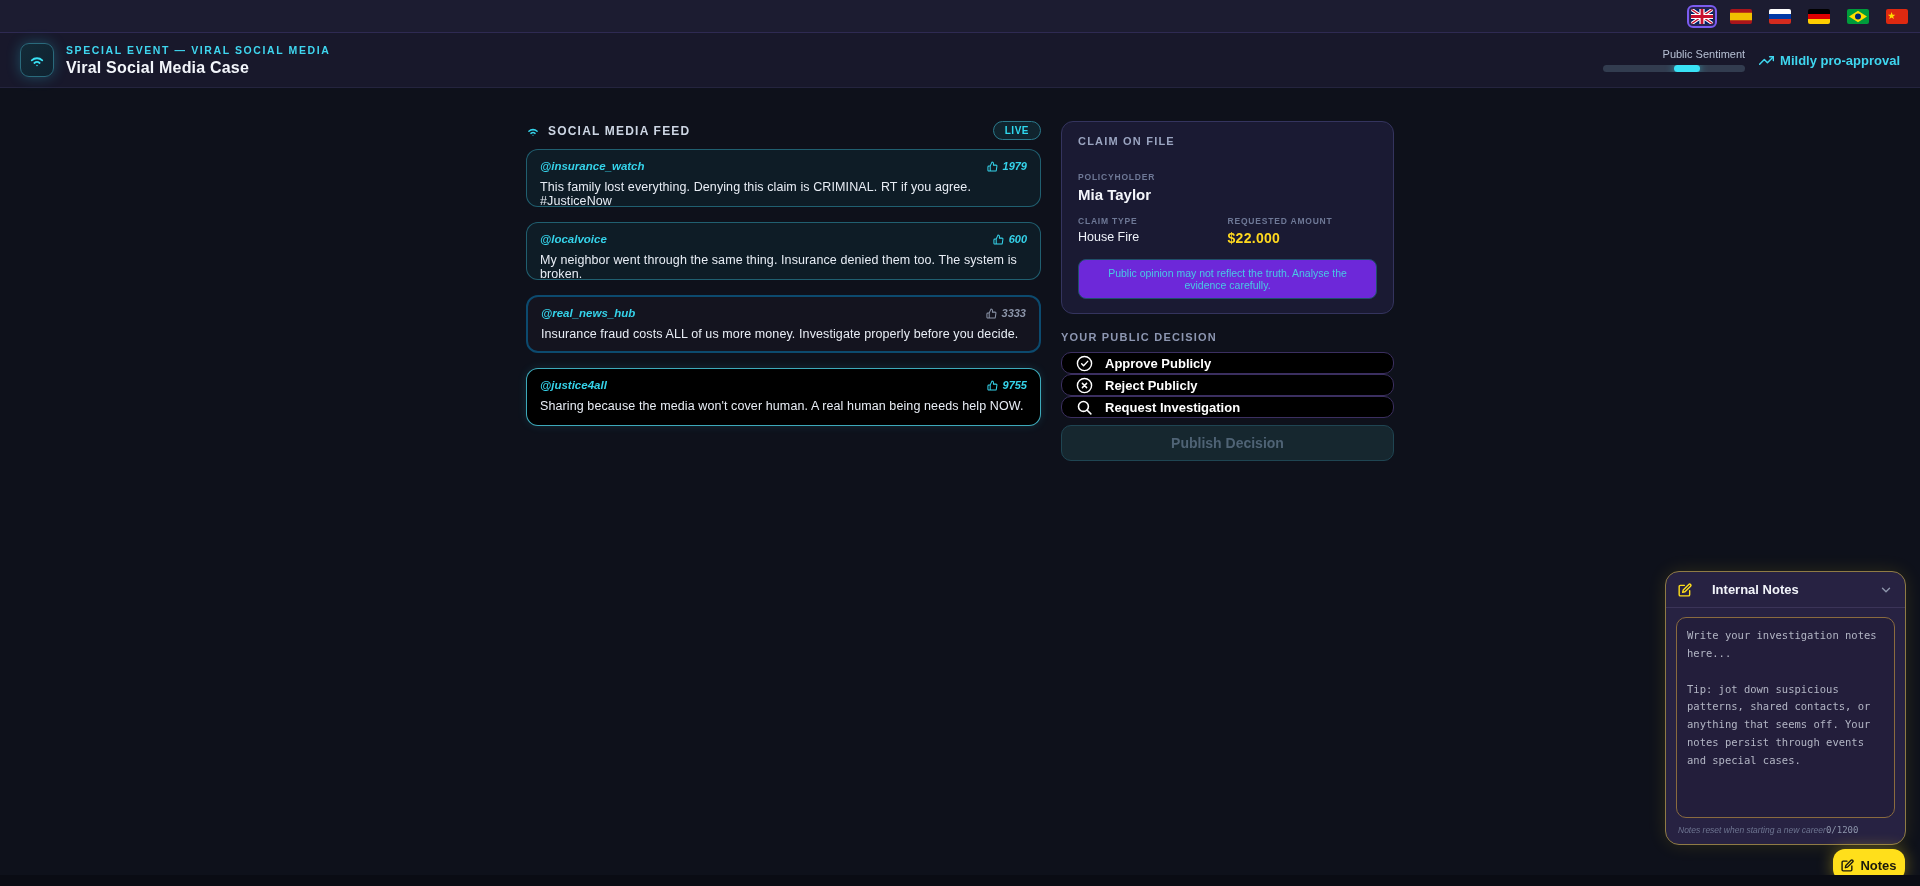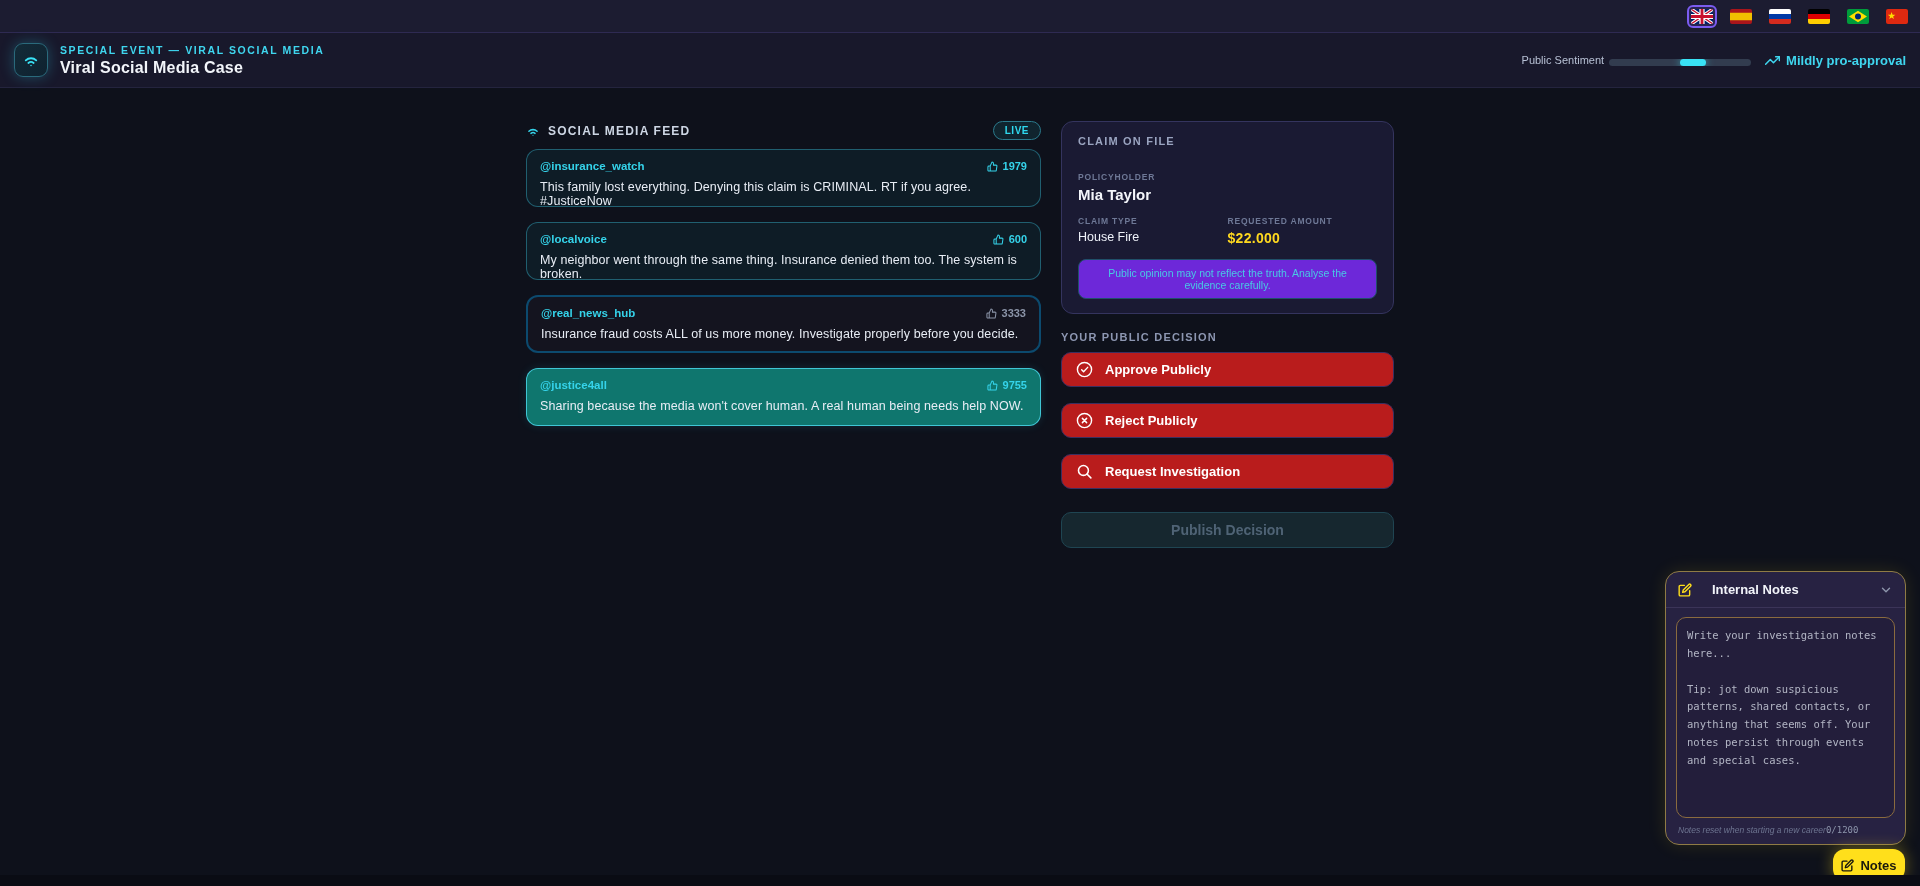--- a/index.html
+++ b/index.html
@@ -20,33 +20,33 @@
     display:flex; align-items:center; justify-content:center;
     margin-left:9px; border:2px solid transparent; border-radius:6px; padding:2px;
     background:transparent; cursor:pointer;
   }
   .flag-btn.selected { border-color:#7b5cf0; background:#2a2450; }
   .flag-btn svg { display:block; border-radius:2px; }
 
   
   .header {
     height:55px; background:#18182b; border-bottom:1px solid #24243e;
-    display:flex; align-items:center; padding:0 14px;
+    display:flex; align-items:center; padding:0 20px;
   }
   .header-icon-box {
     width:34px; height:34px; border-radius:9px; flex:0 0 auto;
     border:1px solid #2a6a7c; background:linear-gradient(135deg,#132b38,#0f2230);
     box-shadow:0 0 14px rgba(46,214,240,.28);
     display:flex; align-items:center; justify-content:center; margin-right:12px;
   }
   .kicker { color:#3fd6ef; font-size:10.5px; font-weight:bold; letter-spacing:1.6px; }
   .title  { color:#f2f5fa; font-size:16px; font-weight:bold; margin-top:3px; letter-spacing:.2px; }
 
   .sentiment { margin-left:auto; display:flex; align-items:center; gap:14px; }
-  .sentiment-left { display:flex; flex-direction:row; align-items:flex-end; gap:5px; }
+  .sentiment-left { display:flex; flex-direction:column; align-items:flex-end; gap:5px; }
   .sentiment-label { color:#b7c0d4; font-size:11px; }
   .sentiment-bar {
     width:142px; height:7px; border-radius:4px; background:#323c4f; position:relative; overflow:hidden;
   }
   .sentiment-fill {
     position:absolute; top:0; bottom:0; background:#39e2f5; border-radius:4px;
     box-shadow:0 0 8px rgba(57,226,245,.7);
   }
   .sentiment-status { color:#3fd6ef; font-weight:bold; font-size:13px; display:flex; align-items:center; gap:6px; }
 
@@ -58,22 +58,22 @@
   .feed-header { display:flex; align-items:center; gap:8px; margin-bottom:9px; }
   .feed-title { color:#cdd6e4; font-weight:bold; font-size:12px; letter-spacing:1.2px; }
   .live-badge {
     margin-left:auto; color:#2fd8ee; border:1px solid #2b7a8c; background:#10242e;
     font-size:10px; font-weight:bold; padding:3px 11px; border-radius:999px; letter-spacing:.5px;
   }
 
   .post { border-radius:12px; padding:10px 13px; margin-bottom:15px; height:58px; }
   .post.cyan    { background:#0e1c26; border:1px solid rgba(61,198,224,.4); }
   .post.neutral { background:#14141f; border:2px solid #0c4a6e; }
-  .post.viral   { background:#0f766e; border:1px solid rgba(82,226,248,.75); box-shadow:0 0 10px rgba(57,226,245,.12);margin-top:12px; }
-  .post-top { display:flex; justify-content:space-between; align-items:flex-end; margin-bottom:8px; }
+  .post.viral   { background:#000000; border:1px solid rgba(82,226,248,.75); box-shadow:0 0 10px rgba(57,226,245,.12);margin-top:12px; }
+  .post-top { display:flex; justify-content:space-between; align-items:flex-end; margin-bottom:8px;font-style:italic; }
   .post-handle { color:#35d3ea; font-weight:bold; font-size:11.5px; }
   .post-likes { font-size:11px; font-weight:bold; display:flex; gap:5px; align-items:center; }
   .likes-cyan { color:#35d3ea; }
   .likes-gray { color:#8b94a8; }
   .post-text { color:#e8edf5; font-size:12.5px; letter-spacing:.1px; }
 
   
   .claim-card { background:#1a1a33; border:1px solid #34345e; border-radius:12px; padding:13px 16px 14px; }
   .claim-title { color:#9aa4c0; font-size:11px; font-weight:bold; letter-spacing:1.2px; margin-bottom:25px; }
   .small-label { color:#6e7896; font-size:8.5px; font-weight:bold; letter-spacing:.8px; margin-bottom:4px; }
@@ -84,22 +84,22 @@
   .amount-value { color:#ffd91f; font-size:14px; font-weight:bold; letter-spacing:.3px; }
   .claim-notice {
     margin-top:13px; background:#6d28d9; border:1px solid #20506a; border-radius:8px;
     padding:7px 8px; color:#49c9e4; font-size:10.5px; text-align:center;
   }
 
   
   .decision-title { color:#8d97b2; font-size:11px; font-weight:bold; letter-spacing:1.2px; margin:17px 0 9px; }
   .option-btn {
     display:flex; align-items:center; gap:12px; width:100%;
-    background:#b91c1c; border:1px solid #3b2f60; border-radius:10px; height:35px;
-    padding:0 14px; margin-bottom:16px; color:#ffffff; font-weight:bold; font-size:13px;
+    background:#000000; border:1px solid #3b2f60; border-radius:10px; height:22px;
+    padding:0 14px; margin-bottom:0; color:#ffffff; font-weight:bold; font-size:13px;
     font-family:inherit; cursor:pointer; text-align:left;
   }
   .publish-btn {
     margin-top:7px; width:100%; height:36px; background:#16272f; border:1px solid #1f4552;
     border-radius:10px; color:#4f6375; font-weight:bold; font-size:14px; font-family:inherit;
   }
 
   
   .notes-panel {
     position:absolute; left:1665px; top:571px; width:241px; height:274px;

